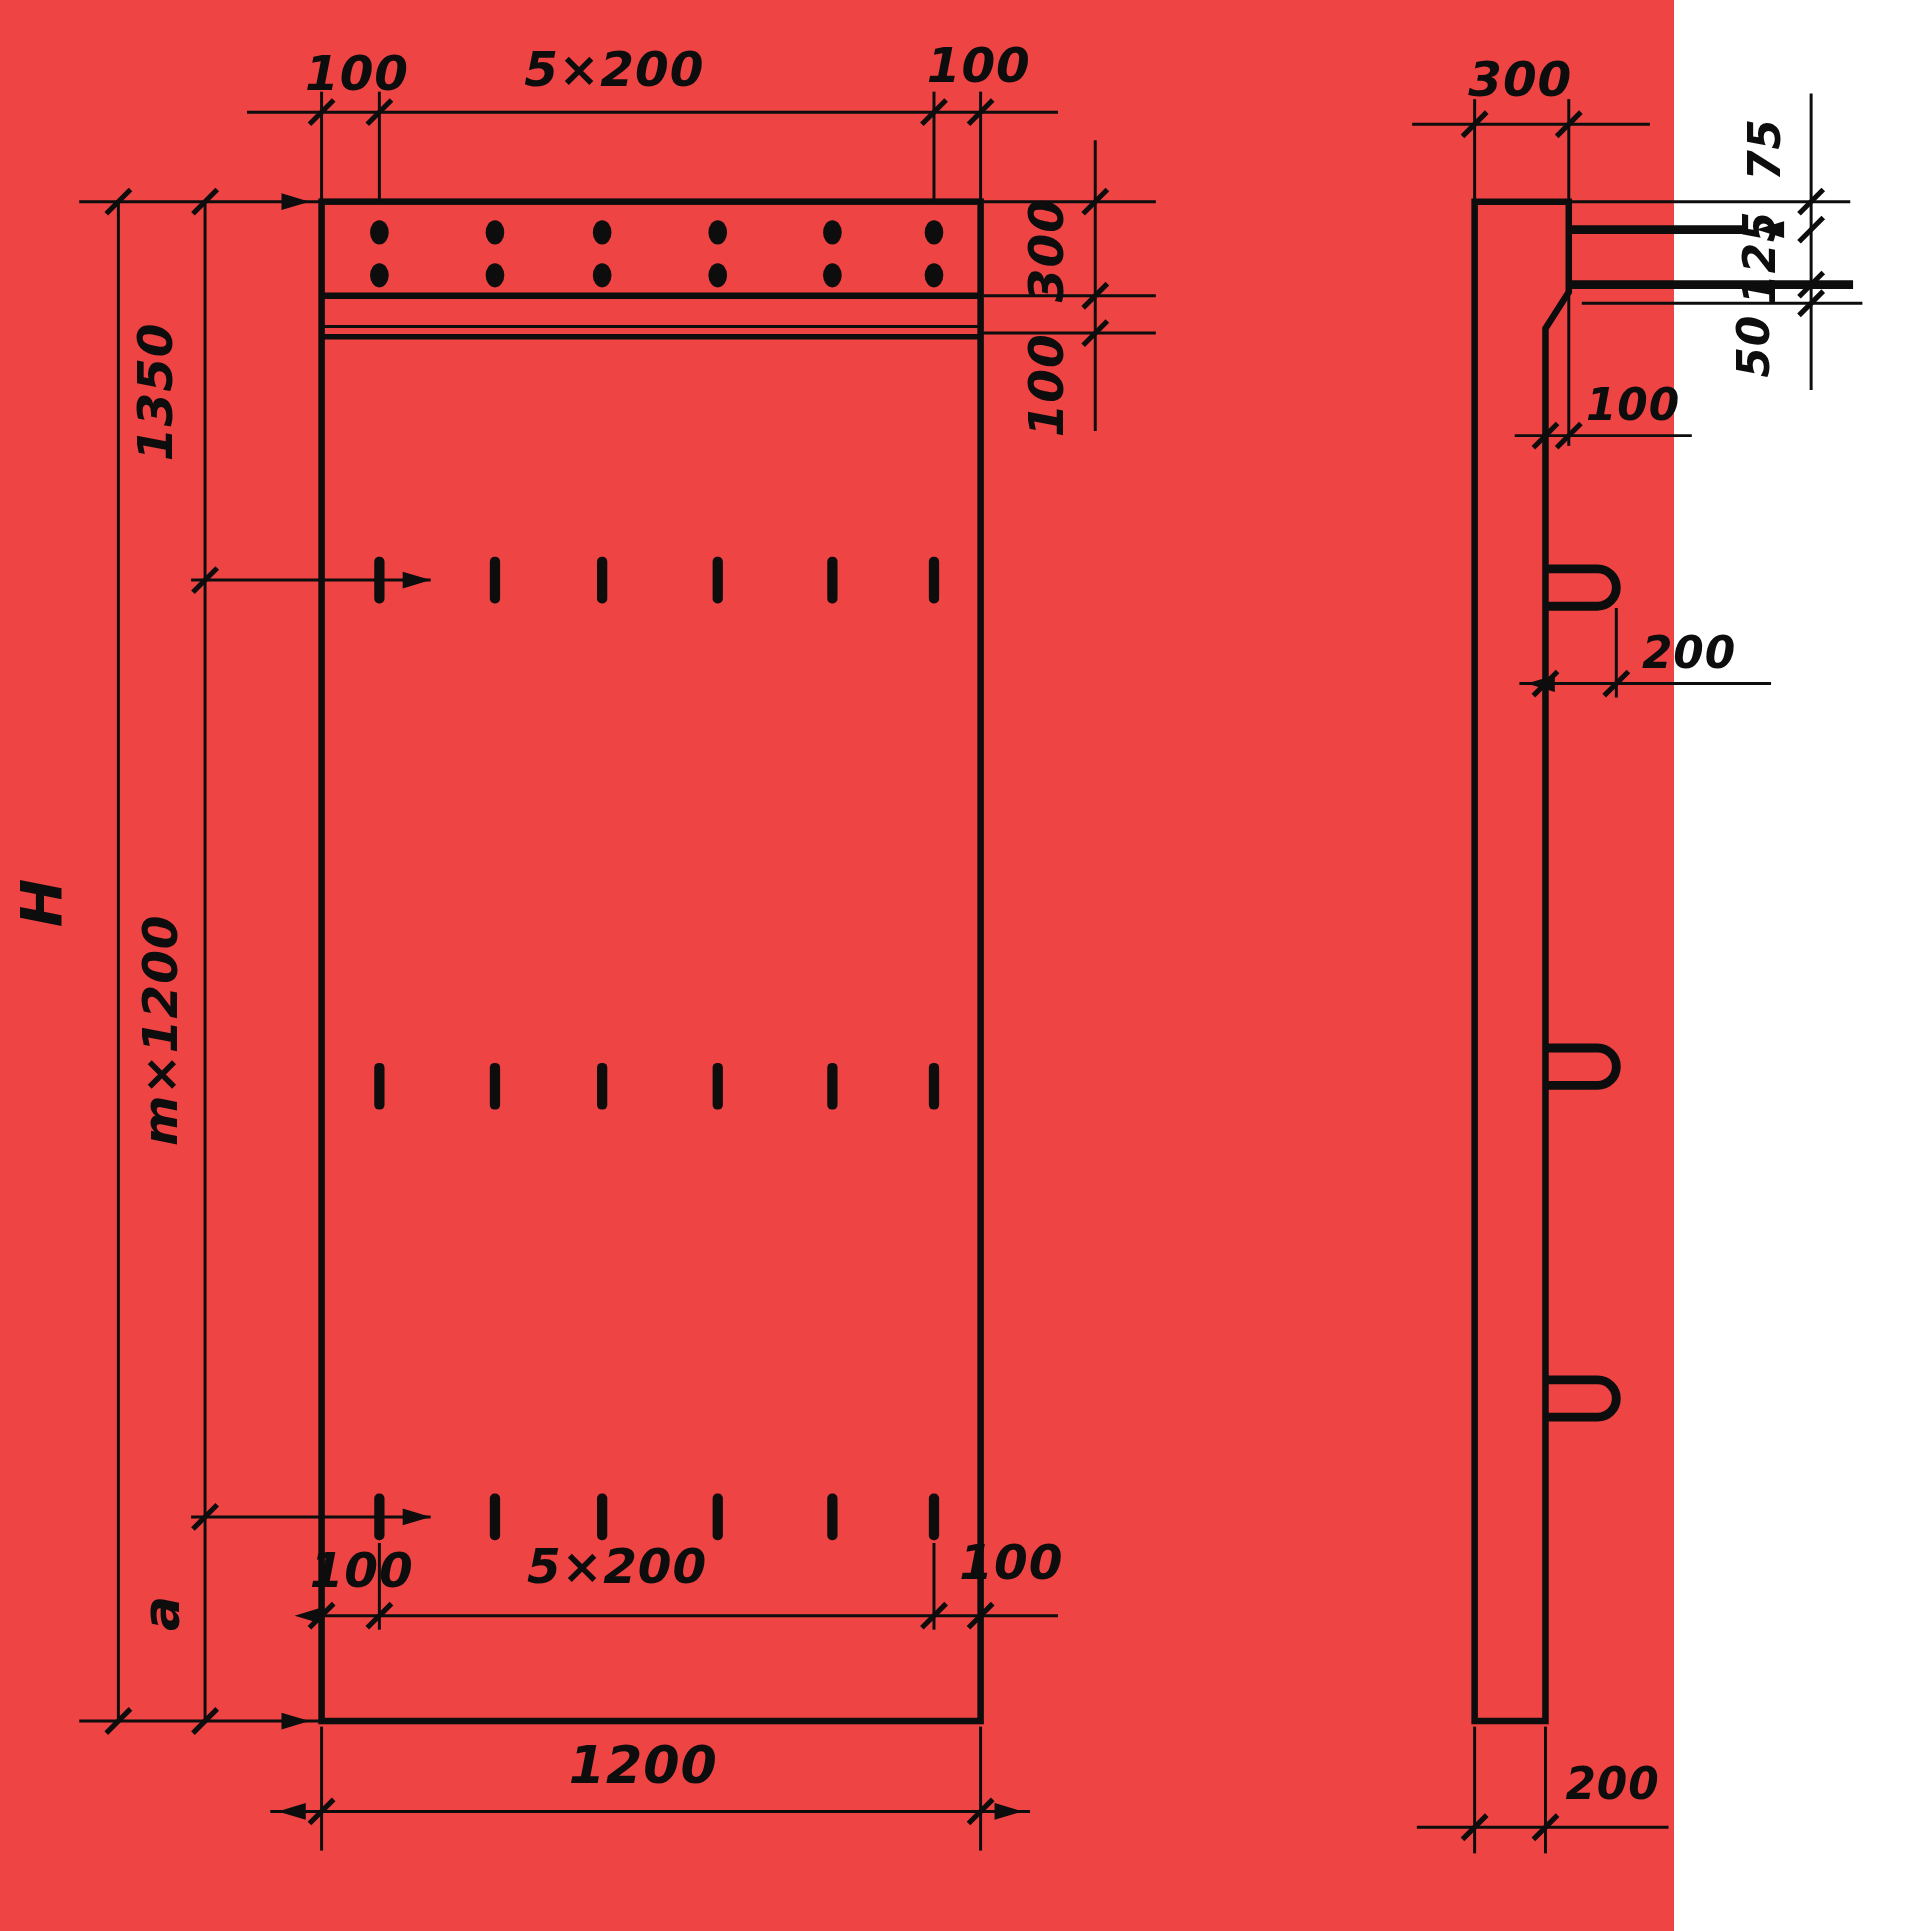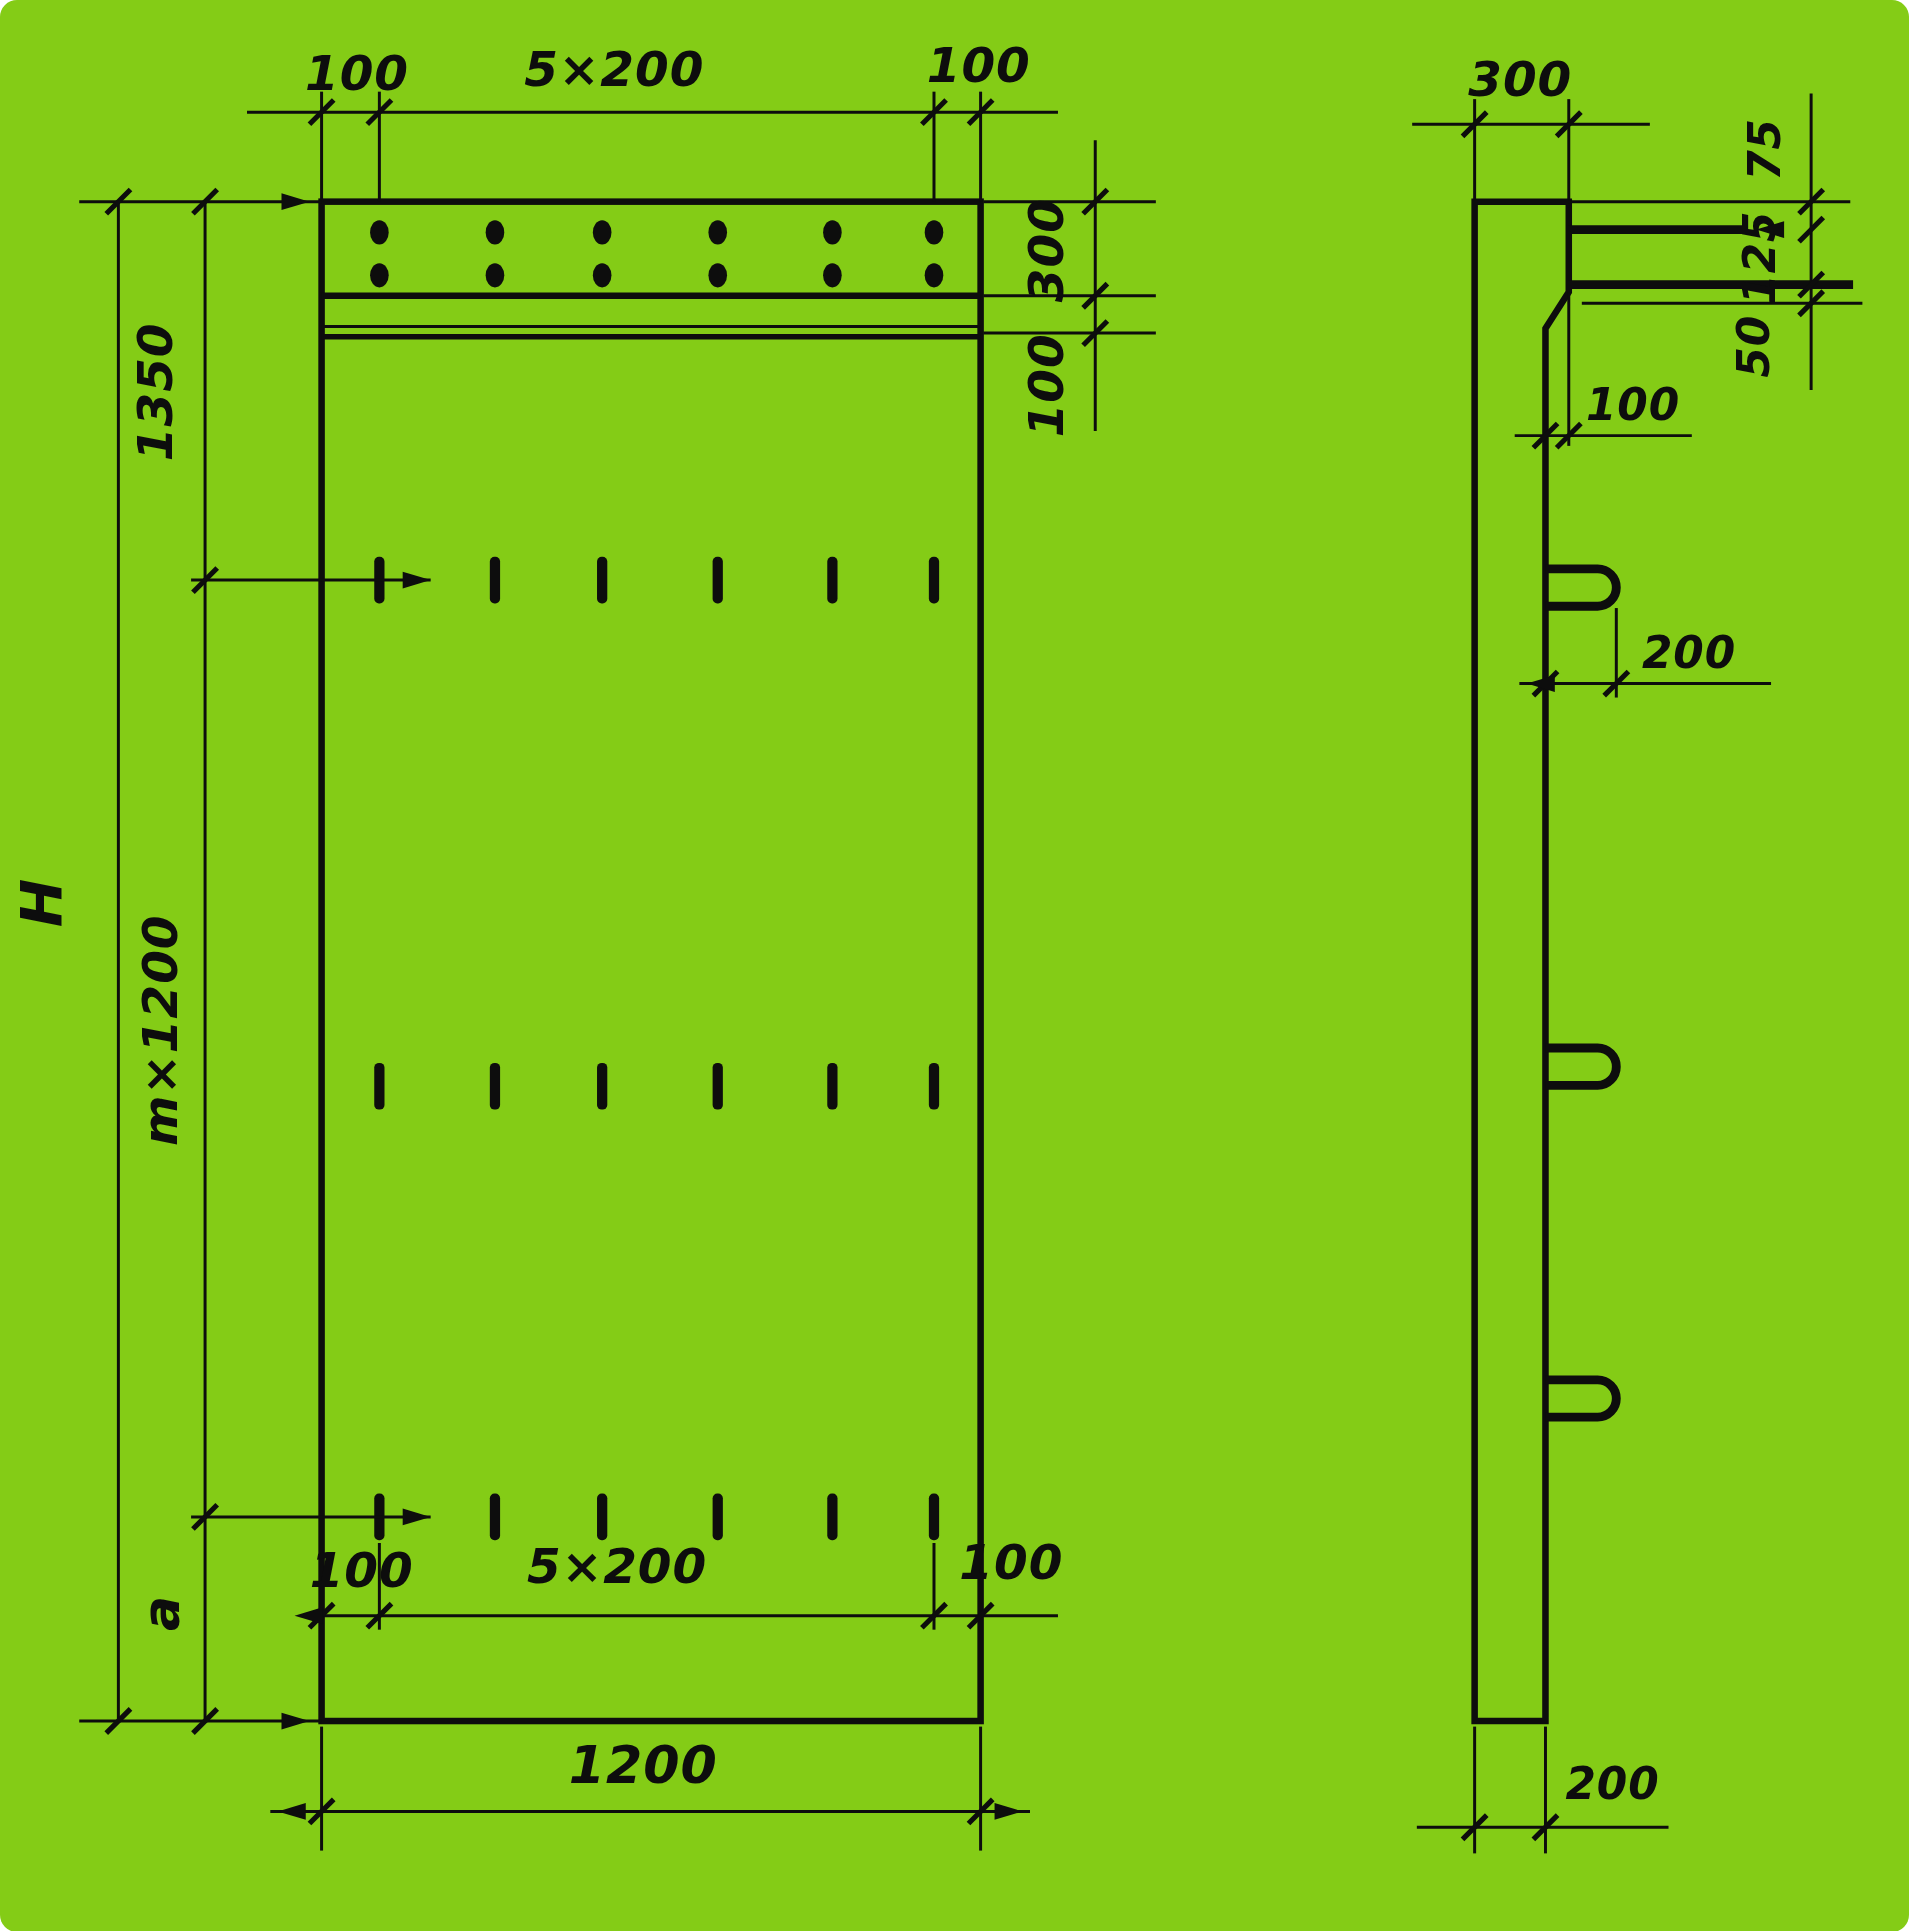--- a/index.html
+++ b/index.html
@@ -1,19 +1,18 @@
 <!DOCTYPE html>
 <html style="font-size:15px"><head>
 <meta charset="utf-8">
 <style>
   html,body{margin:0;padding:0;background:#ffffff;}
   .canvas-wrap{
-    width:1909px;height:1932px;background:#84cc16;position:relative;
+    width:1674px;height:1932px;background:#ef4444;position:relative;
     font-family:"DejaVu Sans", sans-serif;
-    border-radius:17px;
   }
   svg{display:block;}
   .ln{stroke:#0d0d0d;fill:none;}
   .w7{stroke-width:7;}
   .w9{stroke-width:9.5;}
   .w6{stroke-width:6;}
   .w3{stroke-width:3.2;}
   .dim-text{
     font-family:"DejaVu Sans", sans-serif;
     font-style:italic;font-weight:700;

